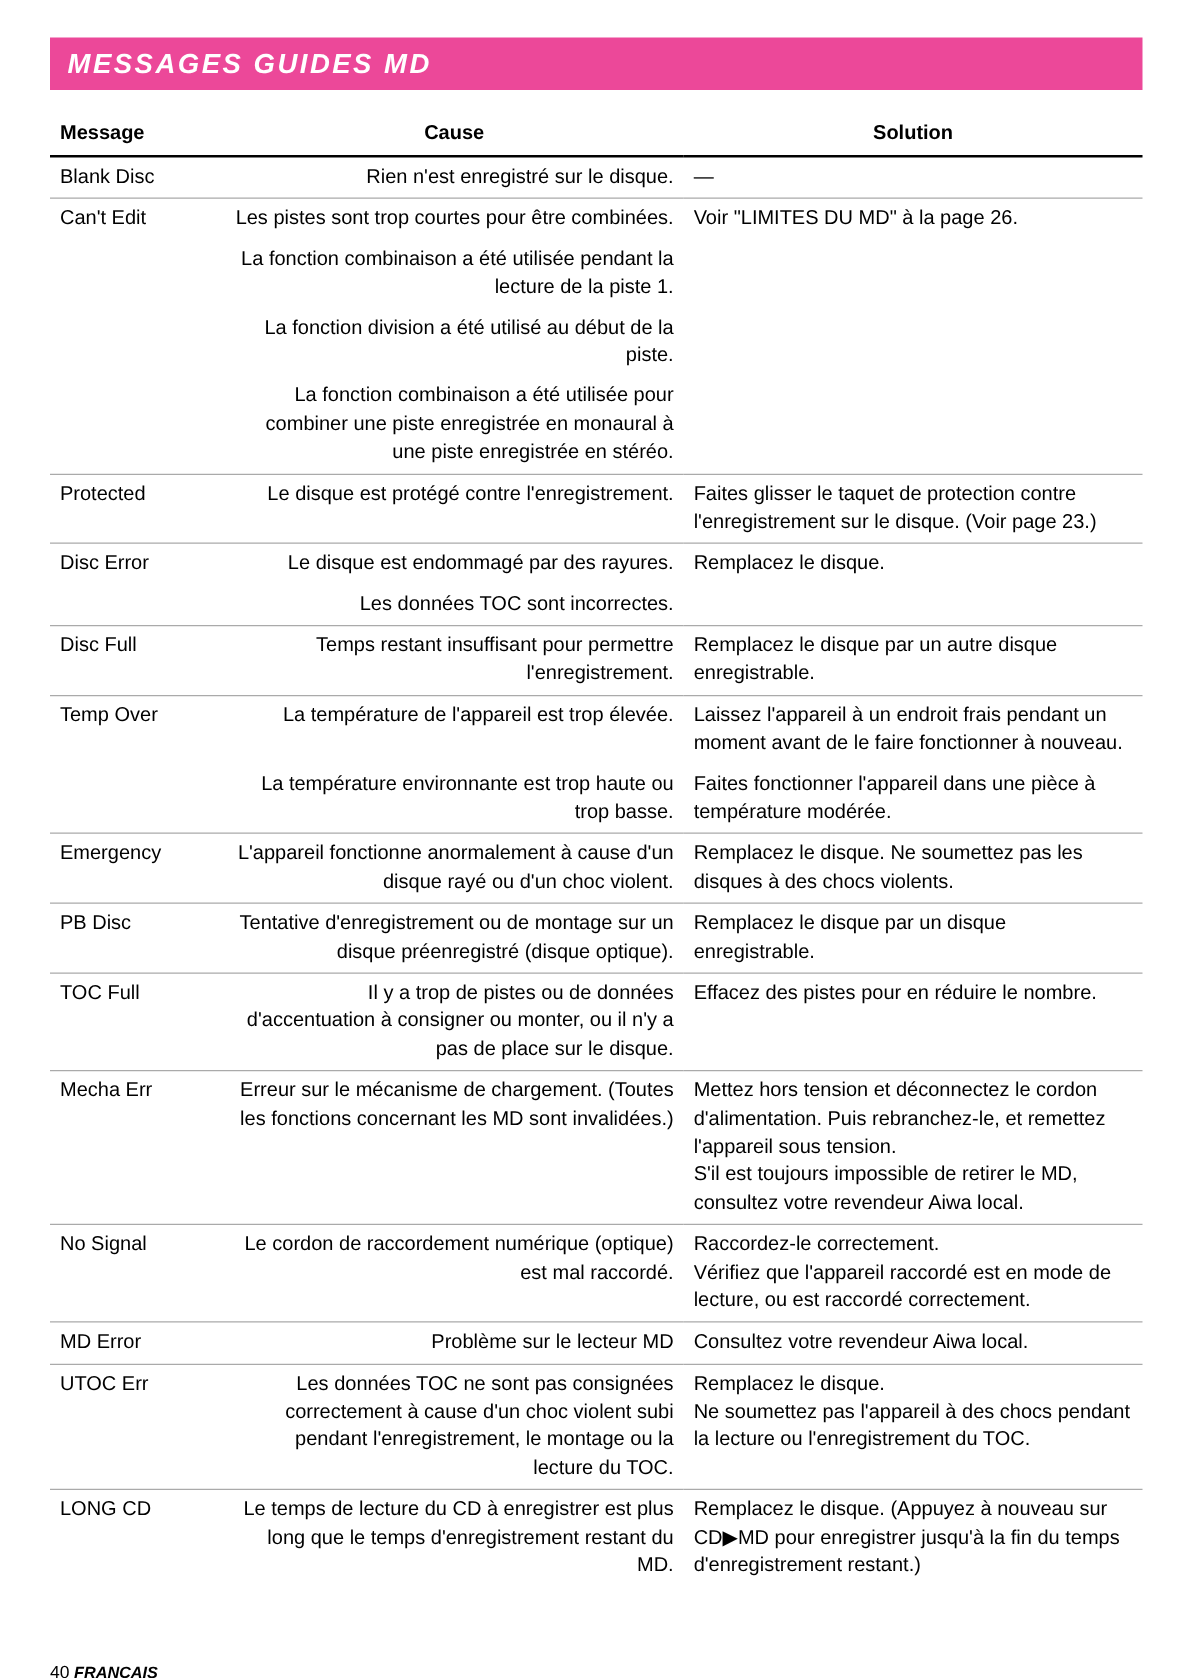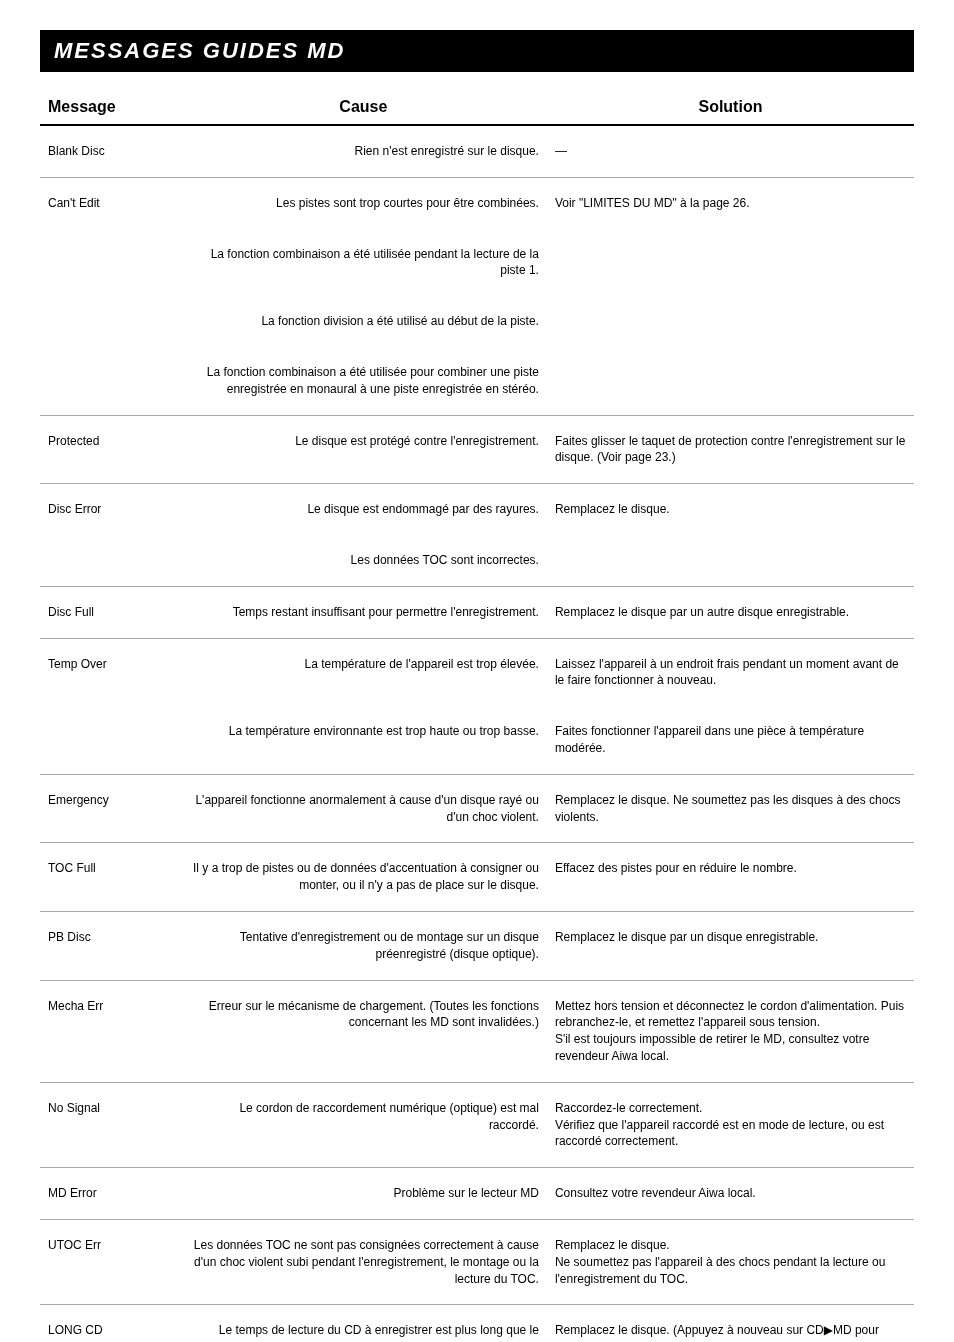--- a/index.html
+++ b/index.html
@@ -7,21 +7,21 @@
       background: #fff;
       font-family: Arial, Helvetica, sans-serif;
       font-size: 12px;
       color: #000;
       width: 954px;
       min-height: 1342px;
       padding: 30px 40px 60px 40px;
     }
 
     .header-banner {
-      background: #000000;
+      background: #ec4899;
       padding: 8px 14px;
       margin-bottom: 20px;
       display: inline-block;
       width: 100%;
     }
     .header-banner h1 {
       font-size: 22px;
       font-weight: 900;
       color: #fff;
       letter-spacing: 2px;
@@ -50,23 +50,23 @@
     .guide-table thead tr th:nth-child(2) {
       text-align: center;
       width: 42%;
     }
     .guide-table thead tr th:nth-child(3) {
       text-align: center;
       width: 42%;
     }
 
     .guide-table tbody tr td {
-      padding: 17px 8px;
+      padding: 5px 8px;
       vertical-align: top;
-      font-size: 12px;
+      font-size: 16px;
       line-height: 1.4;
     }
     .guide-table tbody tr td:first-child {
       font-weight: normal;
       width: 16%;
     }
     .guide-table tbody tr td:nth-child(2) {
       width: 42%;
       text-align: right;
     }
@@ -166,30 +166,30 @@
         <td></td>
         <td>La température environnante est trop haute ou trop basse.</td>
         <td>Faites fonctionner l'appareil dans une pièce à température modérée.</td>
       </tr>
       <tr class="section-start">
         <td>Emergency</td>
         <td>L'appareil fonctionne anormalement à cause d'un disque rayé ou d'un choc violent.</td>
         <td>Remplacez le disque. Ne soumettez pas les disques à des chocs violents.</td>
       </tr>
       <tr class="section-start">
+        <td>PB Disc</td>
+        <td>Tentative d'enregistrement ou de montage sur un disque préenregistré (disque optique).</td>
+        <td>Remplacez le disque par un disque enregistrable.</td>
+      </tr>
+      <tr class="section-start">
         <td>TOC Full</td>
         <td>Il y a trop de pistes ou de données d'accentuation à consigner ou monter, ou il n'y a pas de place sur le disque.</td>
         <td>Effacez des pistes pour en réduire le nombre.</td>
       </tr>
       <tr class="section-start">
-        <td>PB Disc</td>
-        <td>Tentative d'enregistrement ou de montage sur un disque préenregistré (disque optique).</td>
-        <td>Remplacez le disque par un disque enregistrable.</td>
-      </tr>
-      <tr class="section-start">
         <td>Mecha Err</td>
         <td>Erreur sur le mécanisme de chargement. (Toutes les fonctions concernant les MD sont invalidées.)</td>
         <td>Mettez hors tension et déconnectez le cordon d'alimentation. Puis rebranchez-le, et remettez l'appareil sous tension.<br>S'il est toujours impossible de retirer le MD, consultez votre revendeur Aiwa local.</td>
       </tr>
       <tr class="section-start">
         <td>No Signal</td>
         <td>Le cordon de raccordement numérique (optique) est mal raccordé.</td>
         <td>Raccordez-le correctement.<br>Vérifiez que l'appareil raccordé est en mode de lecture, ou est raccordé correctement.</td>
       </tr>
       <tr class="section-start">

